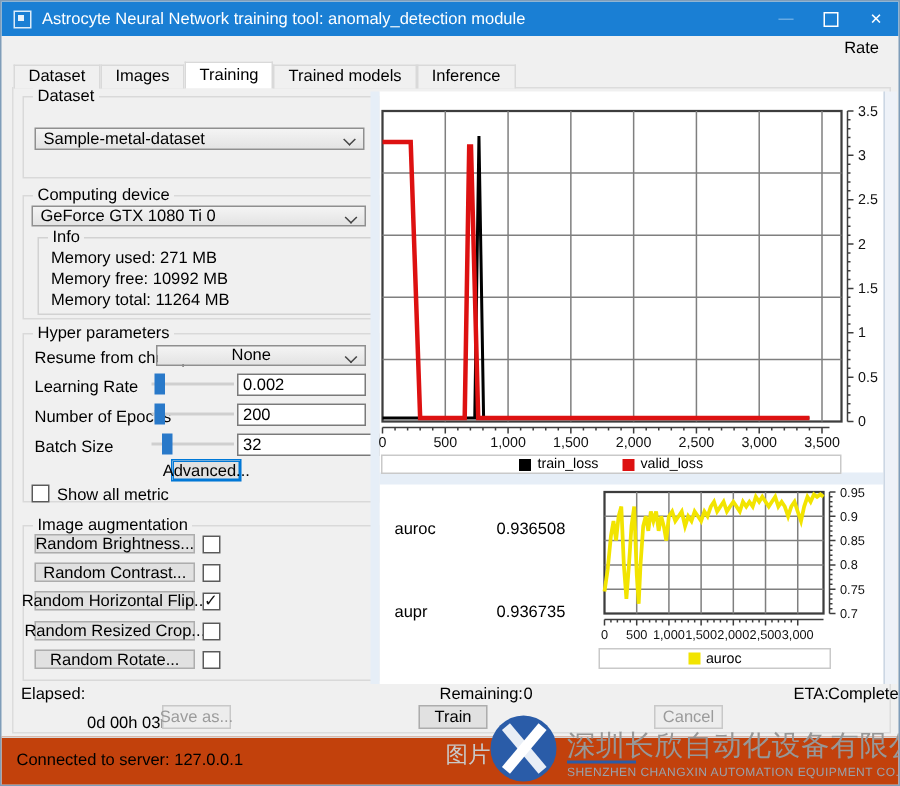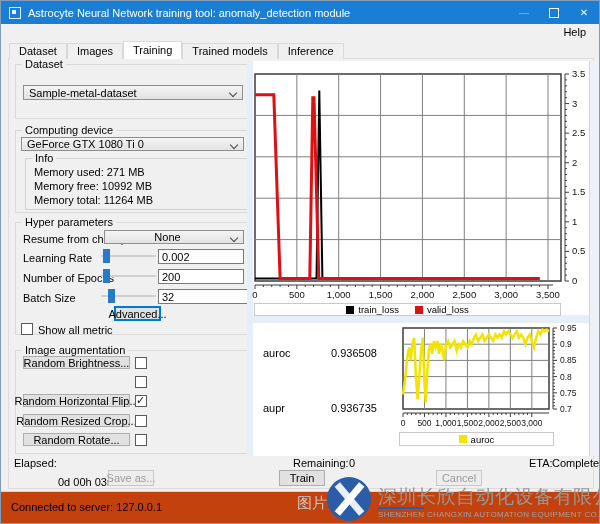--- a/index.html
+++ b/index.html
@@ -85,21 +85,21 @@
     <span class="win-btns">
       <span class="win-btn min">—</span>
       <span class="win-btn">
           <span class="max-glyph"></span>
         </span>
       <span class="win-btn">✕</span>
     </span>
   </div>
 
   <div class="menubar">
-    <span class="menu-help">Help</span>
+    <span class="menu-help">Rate</span>
   </div>
 
   <div class="tabs">
     <span class="tab">Dataset</span>
     <span class="tab">Images</span>
     <span class="tab active">Training</span>
     <span class="tab">Trained models</span>
     <span class="tab">Inference</span>
   </div>
   <div class="tab-page"></div>
@@ -159,20 +159,21 @@
   <div class="btn focused" style="left:113px;top:305px;width:47px;height:15px;">Advanced...</div>
 
   <span class="checkbox" style="left:20px;top:322px;"></span>
   <span class="static-label" style="left:37px;top:323px;">Show all metric</span>
 
   <div class="groupbox" style="left:14px;top:349px;width:236px;height:102px;">
     <span class="gb-label">Image augmentation</span>
   </div>
   <div class="btn" style="left:22px;top:355px;width:107px;height:13px;">Random Brightness...</div>
   <span class="checkbox" style="left:134px;top:356px;"></span>
+  <div class="btn" style="left:22px;top:374px;width:107px;height:13px;">Random Contrast...</div>
   <span class="checkbox" style="left:134px;top:375px;"></span>
   <div class="btn" style="left:22px;top:393px;width:107px;height:13px;">Random Horizontal Flip...</div>
   <span class="checkbox checked" style="left:134px;top:394px;"></span>
   <div class="btn" style="left:22px;top:413px;width:107px;height:13px;">Random Resized Crop...</div>
   <span class="checkbox" style="left:134px;top:414px;"></span>
   <div class="btn" style="left:22px;top:432px;width:107px;height:13px;">Random Rotate...</div>
   <span class="checkbox" style="left:134px;top:433px;"></span>
 
   <div class="charts-panel"></div>
   <div class="splitter-v"></div>

